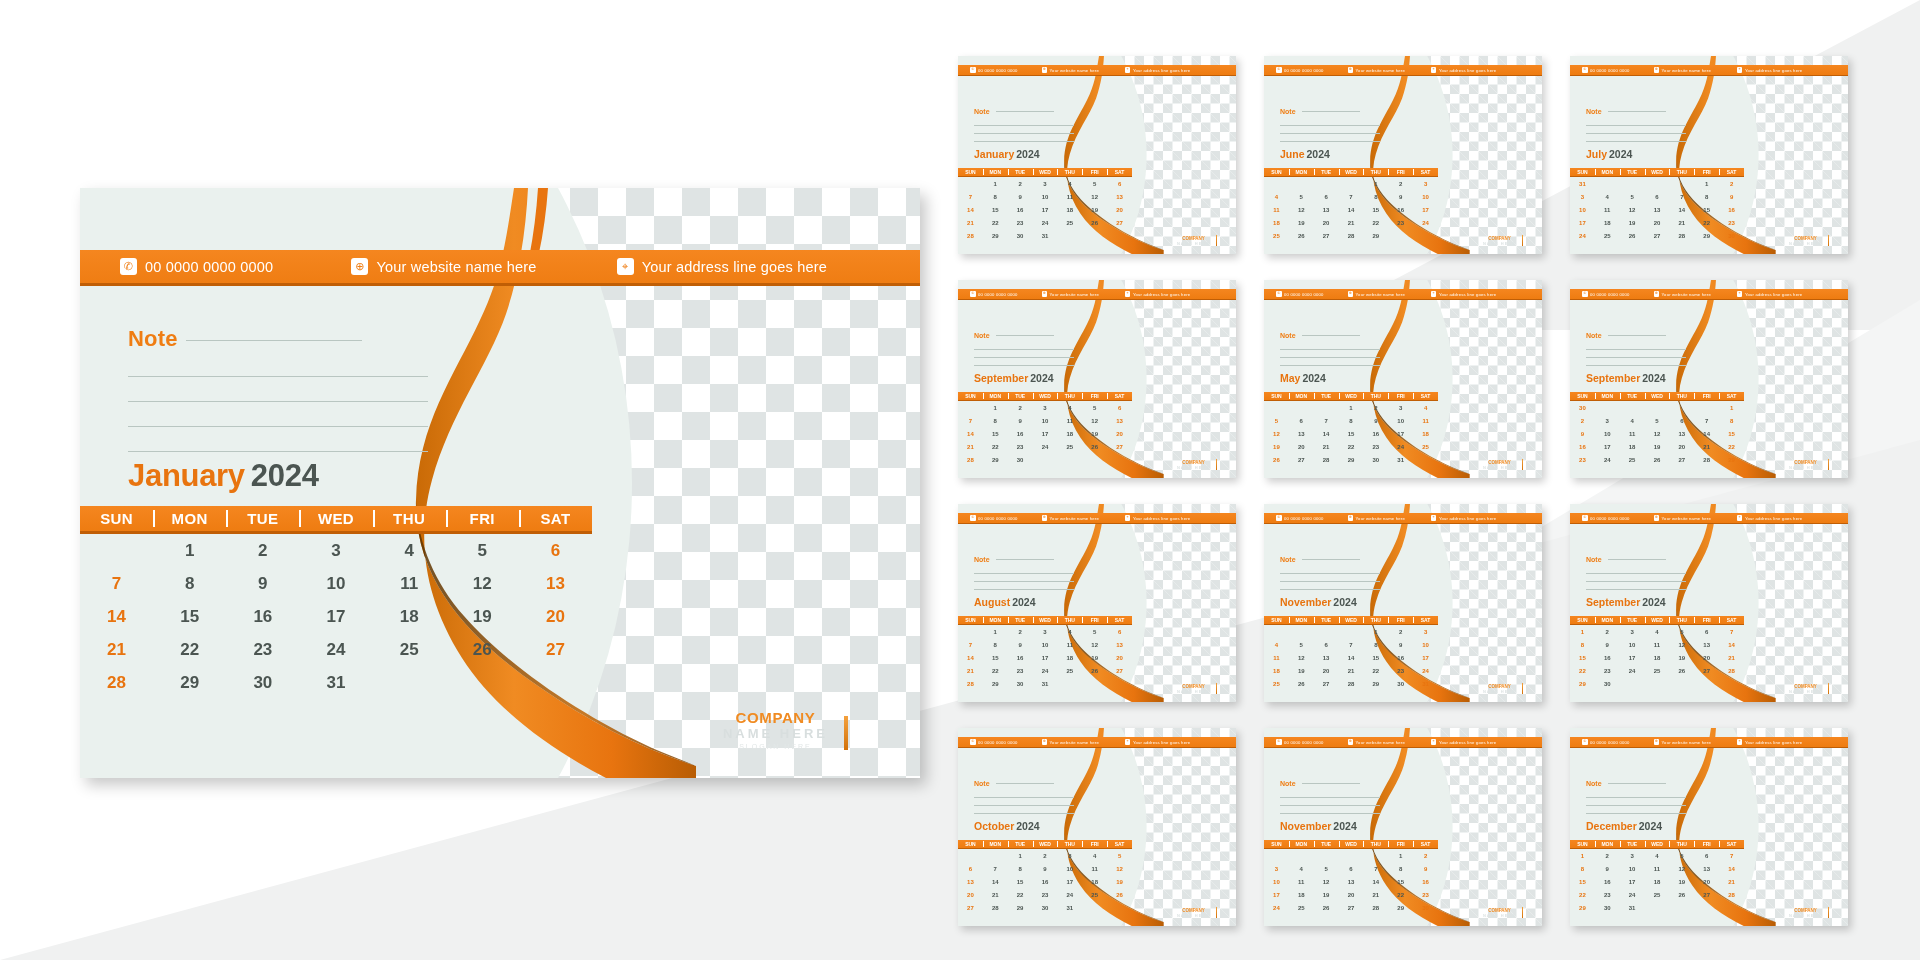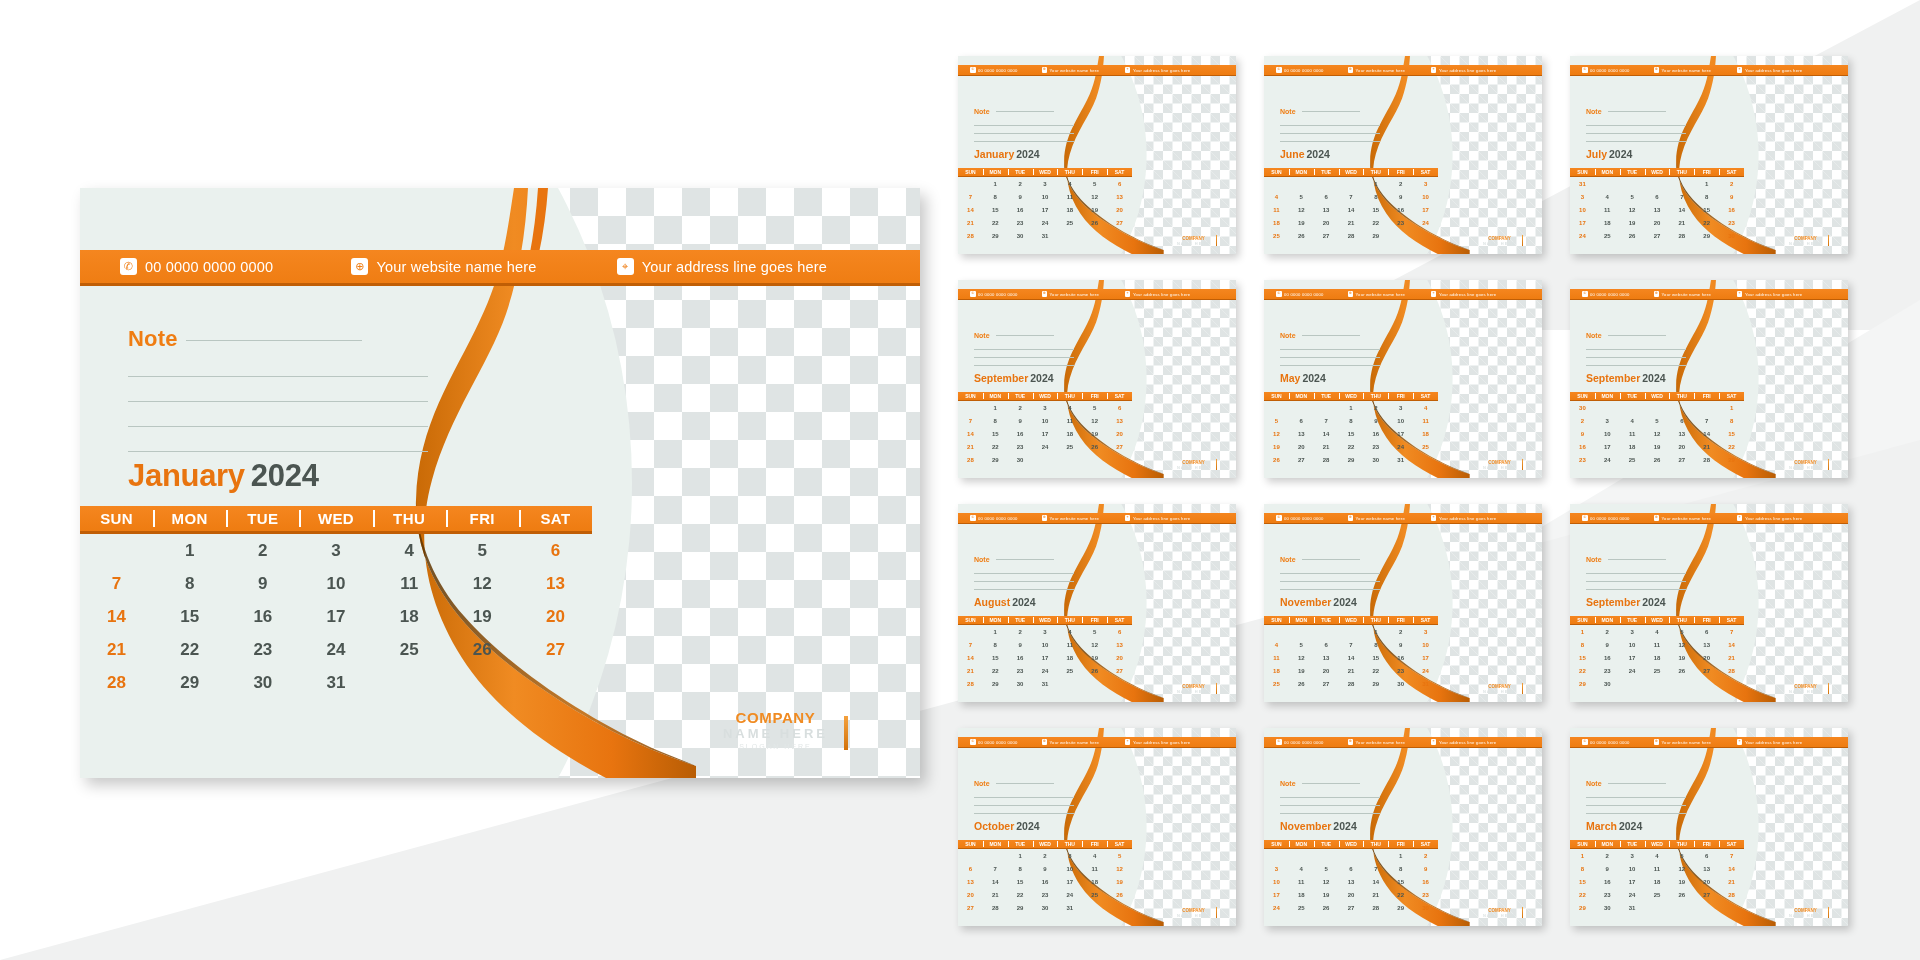--- a/index.html
+++ b/index.html
@@ -1473,21 +1473,21 @@
       </div>
     </div>
     <div class="note-block">
       <span class="note-title">Note</span>
       <span class="note-rule-first"></span>
       <div class="note-rule"></div>
       <div class="note-rule"></div>
       <div class="note-rule"></div>
     </div>
     <div class="month-head">
-      <span class="m">March</span><span class="y">2024</span>
+      <span class="m">December</span><span class="y">2024</span>
     </div>
     <div class="cal">
       <div class="dow">
             <span>SUN</span>
             <span>MON</span>
             <span>TUE</span>
             <span>WED</span>
             <span>THU</span>
             <span>FRI</span>
             <span>SAT</span>

